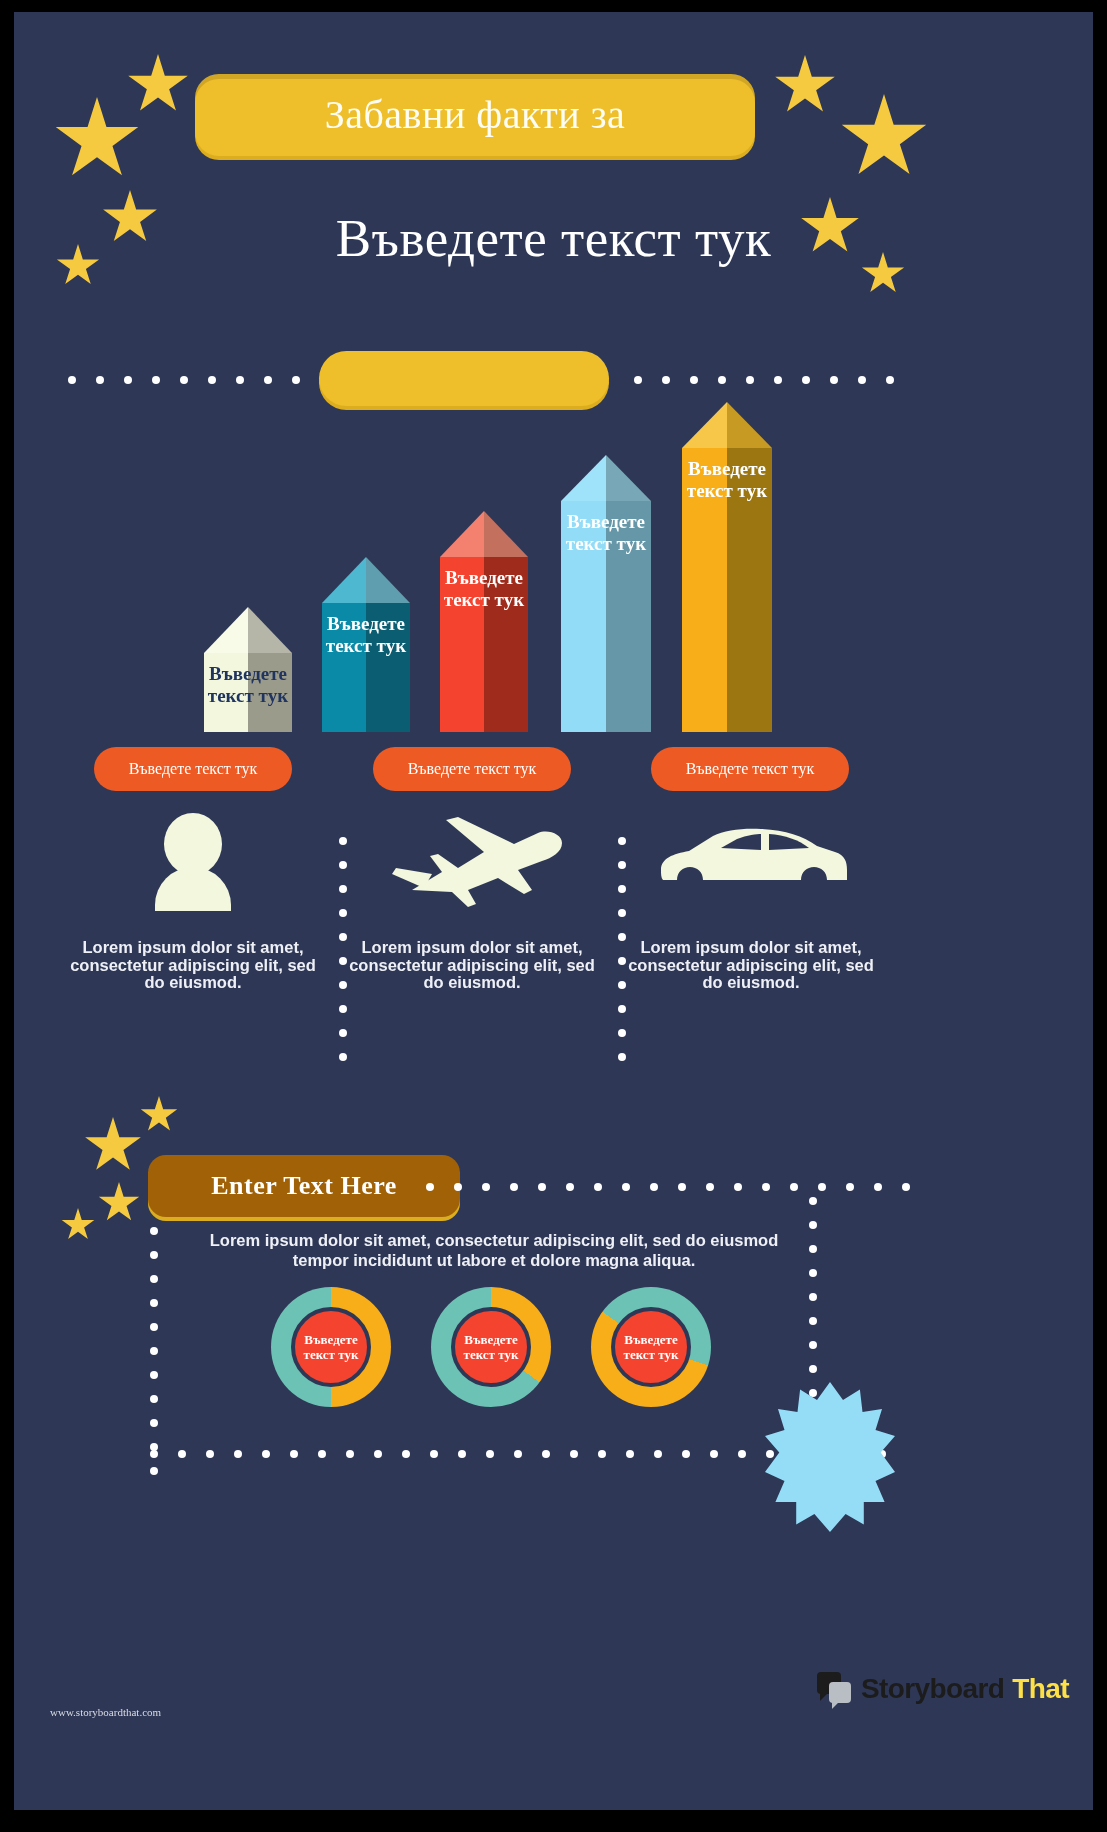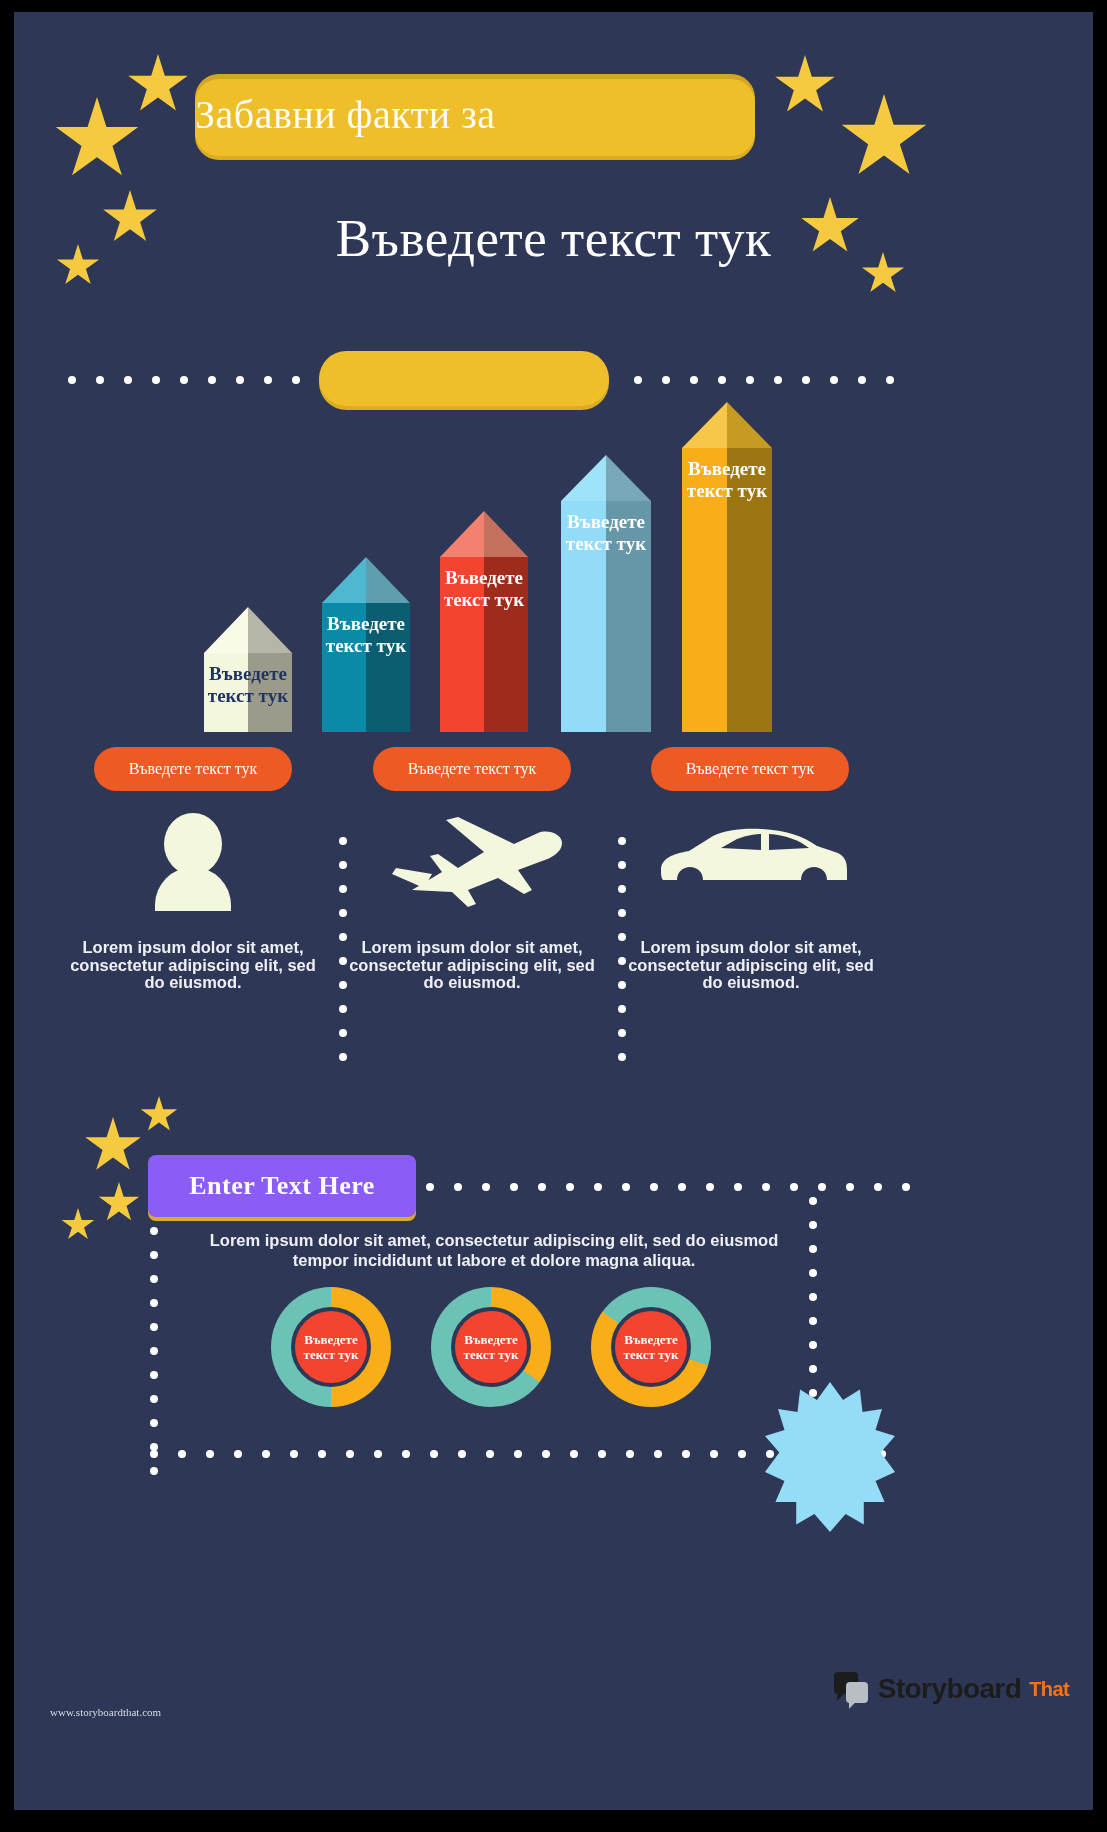--- a/index.html
+++ b/index.html
@@ -9,21 +9,21 @@
 
   
   .star{position:absolute;background:#f5c940;}
   .star i{display:block;width:100%;height:100%;background:#f5c940;
     clip-path:polygon(50% 0%,61% 35%,98% 35%,68% 57%,79% 91%,50% 70%,21% 91%,32% 57%,2% 35%,39% 35%);}
   .star{background:transparent;}
 
   
   .banner-top{position:absolute;left:181px;top:62px;width:560px;height:82px;background:#eebe2b;
     border-radius:24px;box-shadow:0 5px 0 rgba(0,0,0,.12) inset,0 4px 0 #dcae1f;}
-  .banner-top span{display:block;text-align:left;line-height:82px;color:#fdfdf4;
+  .banner-top span{display:block;text-align:center;line-height:82px;color:#fdfdf4;
     font-family:"Liberation Serif",serif;font-size:40px;letter-spacing:.5px;}
 
   .headline{position:absolute;left:0;top:196px;width:1079px;text-align:center;color:#ffffff;
     font-family:"Liberation Serif",serif;font-size:53px;letter-spacing:.5px;}
 
   
   .rule-dots{position:absolute;top:364px;height:8px;display:flex;gap:20px;align-items:center;}
   .rule-dots b{display:block;width:8px;height:8px;border-radius:50%;background:#fff;}
   .pill-mid{position:absolute;left:305px;top:339px;width:290px;height:55px;background:#eebe2b;
     border-radius:28px;box-shadow:0 4px 0 #dcae1f;}
@@ -53,22 +53,22 @@
   .person{position:relative;width:92px;height:98px;}
   .person .head{position:absolute;left:50%;top:0;transform:translateX(-50%);width:58px;height:62px;
     border-radius:50%;background:#f2f7dd;}
   .person .body{position:absolute;left:50%;bottom:0;transform:translateX(-50%);width:76px;height:44px;
     background:#f2f7dd;border-radius:38px 38px 0 0;}
 
   .vdots{position:absolute;width:8px;display:flex;flex-direction:column;gap:16px;align-items:center;}
   .vdots b{display:block;width:8px;height:8px;border-radius:50%;background:#fff;}
 
   
-  .banner-ent{position:absolute;left:134px;top:1143px;width:268px;height:62px;background:#8b5cf6;
-    border-radius:8px;box-shadow:0 4px 0 #dcae1f;}
+  .banner-ent{position:absolute;left:134px;top:1143px;width:312px;height:62px;background:#a16207;
+    border-radius:18px;box-shadow:0 4px 0 #dcae1f;}
   .banner-ent span{display:block;text-align:center;line-height:62px;color:#fff;
     font-family:"Liberation Serif",serif;font-weight:bold;font-size:26px;letter-spacing:.5px;}
 
   .para-mid{position:absolute;left:180px;top:1218px;width:600px;text-align:center;color:#eef0f6;
     font-size:16.5px;line-height:20px;font-weight:bold;}
 
   
   .donut{position:absolute;width:120px;height:120px;border-radius:50%;}
   .donut .hole{position:absolute;left:20px;top:20px;width:80px;height:80px;border-radius:50%;
     background:#f4432f;border:4px solid #2e3856;box-sizing:border-box;display:flex;align-items:center;
@@ -87,21 +87,21 @@
     font-family:"Liberation Serif",serif;margin-left:16px;}
   .logo{position:absolute;right:24px;top:1660px;display:flex;align-items:center;gap:8px;}
   .logo .bub{position:relative;width:36px;height:34px;}
   .logo .bub .b1{position:absolute;left:0;top:0;width:24px;height:22px;background:#1c1c1c;border-radius:4px;}
   .logo .bub .b1:after{content:"";position:absolute;left:3px;bottom:-7px;width:9px;height:9px;
     background:#1c1c1c;clip-path:polygon(0 0,100% 0,0 100%);}
   .logo .bub .b2{position:absolute;left:12px;top:10px;width:22px;height:21px;background:#b9bdc4;border-radius:4px;}
   .logo .bub .b2:after{content:"";position:absolute;left:3px;bottom:-6px;width:8px;height:8px;
     background:#b9bdc4;clip-path:polygon(0 0,100% 0,0 100%);}
   .logo .t1{color:#1c1c1c;font-size:28px;font-weight:bold;letter-spacing:-.6px;}
-  .logo .t2{color:#f97316;font-size:20px;font-weight:bold;letter-spacing:-.6px;}
+  .logo .t2{color:#fde047;font-size:28px;font-weight:bold;letter-spacing:-.6px;}
 </style>
 </head>
 <body>
 
 <div class="page">
 <div class="canvas">
 
   <div class="star" style="left:40px;top:85px;width:86px;height:86px;">
         <i></i>
       </div>

